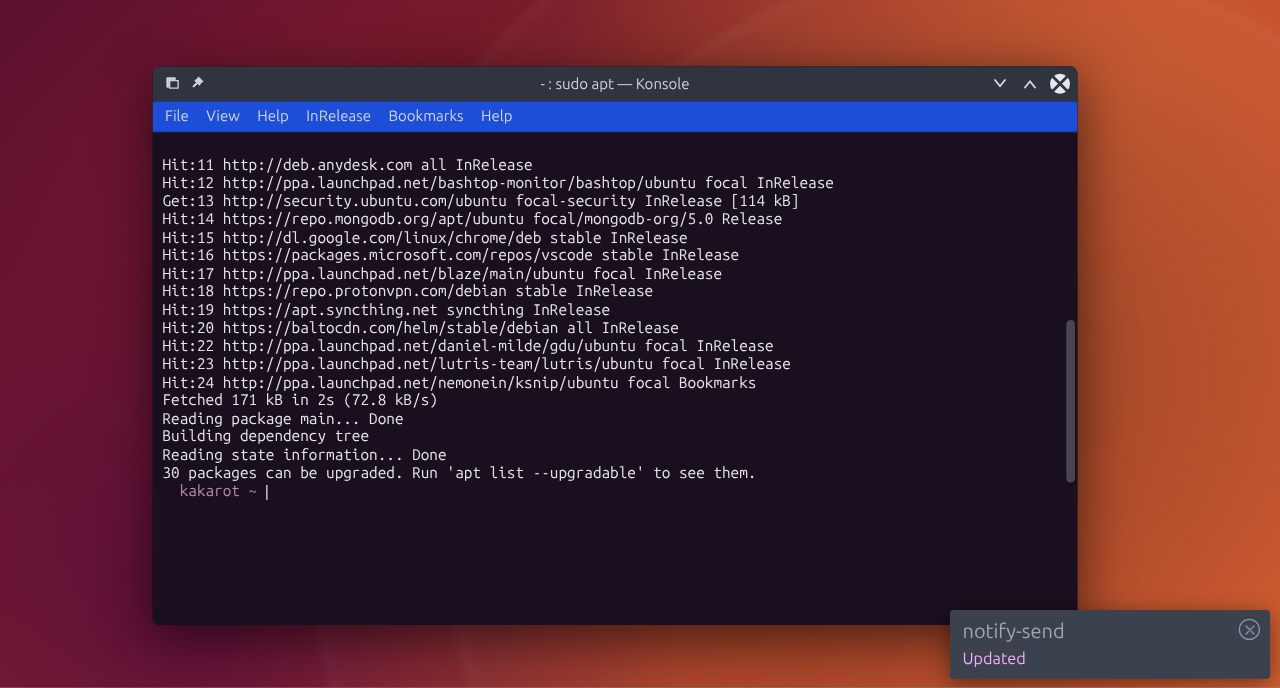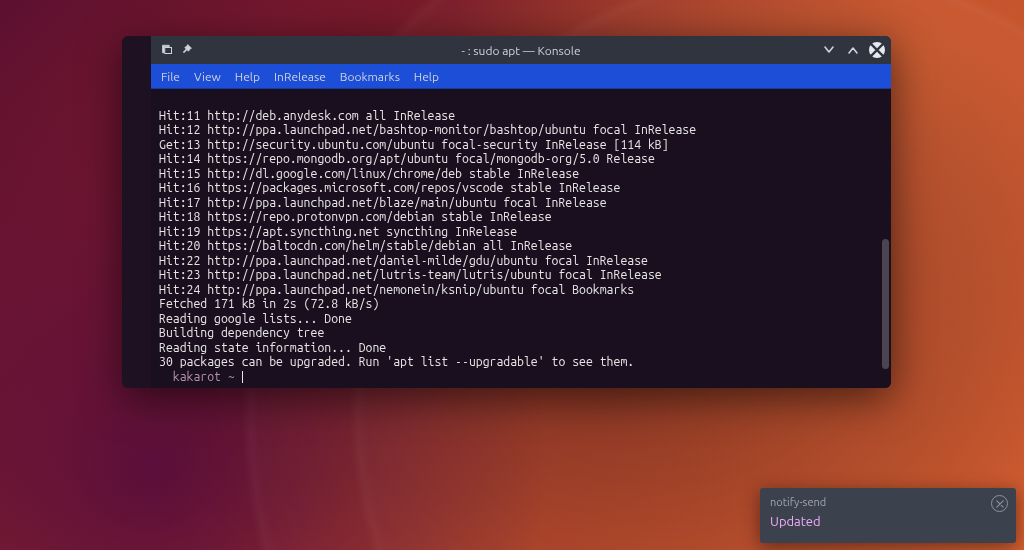--- a/index.html
+++ b/index.html
@@ -12,23 +12,23 @@
     position:relative;
   }
   
   body::before{
     content:"";position:absolute;inset:0;pointer-events:none;
     background:
       radial-gradient(circle at 78% 75%, rgba(255,255,255,0.02) 48%, rgba(255,255,255,0.04) 49%, rgba(255,255,255,0) 50%),
       radial-gradient(circle at 78% 75%, rgba(255,255,255,0.02) 60%, rgba(255,255,255,0.04) 61%, rgba(255,255,255,0) 62%);
   }
   .window{
-    position:absolute;left:122px;top:36px;width:740px;height:352px;
+    position:absolute;left:122px;top:53px;width:740px;height:447px;
     background:#1e1122;border-radius:6px;box-shadow:0 10px 40px rgba(0,0,0,0.55);
-    display:flex;flex-direction:column;overflow:hidden;padding-left:29px;
+    display:flex;flex-direction:column;overflow:hidden;
   }
   .titlebar{
     height:28px;background:#2f343f;color:#cfd3da;display:flex;align-items:center;
     font-size:12px;position:relative;flex-shrink:0;
   }
   .titlebar .left-icons{display:flex;gap:8px;padding-left:10px;align-items:center;}
   .titlebar .left-icons svg{width:12px;height:12px;fill:#cfd3da;stroke:#cfd3da;}
   .titlebar .title{position:absolute;left:0;right:0;text-align:center;pointer-events:none;}
   .titlebar .win-btns{position:absolute;right:6px;top:0;height:100%;display:flex;align-items:center;gap:8px;}
   .titlebar .win-btns span{display:flex;align-items:center;justify-content:center;width:16px;height:16px;}
@@ -54,21 +54,21 @@
     position:absolute;right:2px;top:150px;height:130px;width:7px;
     background:#4a4550;border-radius:4px;
   }
   .prompt{color:#b48ead;text-align:right;}
   .cursor{display:inline-block;width:1px;height:12px;background:#e6e6e6;vertical-align:text-bottom;}
   .notification{
     position:absolute;right:8px;bottom:7px;width:256px;height:55px;
     background:#3c424d;border-radius:3px;box-shadow:0 4px 18px rgba(0,0,0,0.45);
     color:#d9dde3;font-size:12px;padding:8px 10px;box-sizing:border-box;
   }
-  .notification .notif-title{color:#a0a6b0;font-size:11px;margin-bottom:6px;}
+  .notification .notif-title{color:#a0a6b0;font-size:16px;margin-bottom:6px;}
   .notification .notif-body{color:#f0abfc;font-size:13px;}
   .notification .notif-close{
     position:absolute;top:7px;right:8px;width:15px;height:15px;border-radius:50%;
     border:1px solid #8b93a1;display:flex;align-items:center;justify-content:center;
     color:#8b93a1;font-size:10px;line-height:1;
   }
 </style>
 </head>
 <body>
 
@@ -124,21 +124,21 @@
 <span>Hit:15 http://dl.google.com/linux/chrome/deb stable InRelease</span>
 <span>Hit:16 https://packages.microsoft.com/repos/vscode stable InRelease</span>
 <span>Hit:17 http://ppa.launchpad.net/blaze/main/ubuntu focal InRelease</span>
 <span>Hit:18 https://repo.protonvpn.com/debian stable InRelease</span>
 <span>Hit:19 https://apt.syncthing.net syncthing InRelease</span>
 <span>Hit:20 https://baltocdn.com/helm/stable/debian all InRelease</span>
 <span>Hit:22 http://ppa.launchpad.net/daniel-milde/gdu/ubuntu focal InRelease</span>
 <span>Hit:23 http://ppa.launchpad.net/lutris-team/lutris/ubuntu focal InRelease</span>
 <span>Hit:24 http://ppa.launchpad.net/nemonein/ksnip/ubuntu focal Bookmarks</span>
 <span>Fetched 171 kB in 2s (72.8 kB/s)</span>
-<span>Reading google lists... Done</span>
+<span>Reading package main... Done</span>
 <span>Building dependency tree</span>
 <span>Reading state information... Done</span>
 <span>30 packages can be upgraded. Run 'apt list --upgradable' to see them.</span>
 <span class="prompt">  <span>kakarot</span> <span>~</span> </span><span class="cursor"></span>
     <div class="scrollbar-track"></div>
     <div class="scrollbar-thumb"></div>
   </div>
 </div>
 
 <div class="notification">

